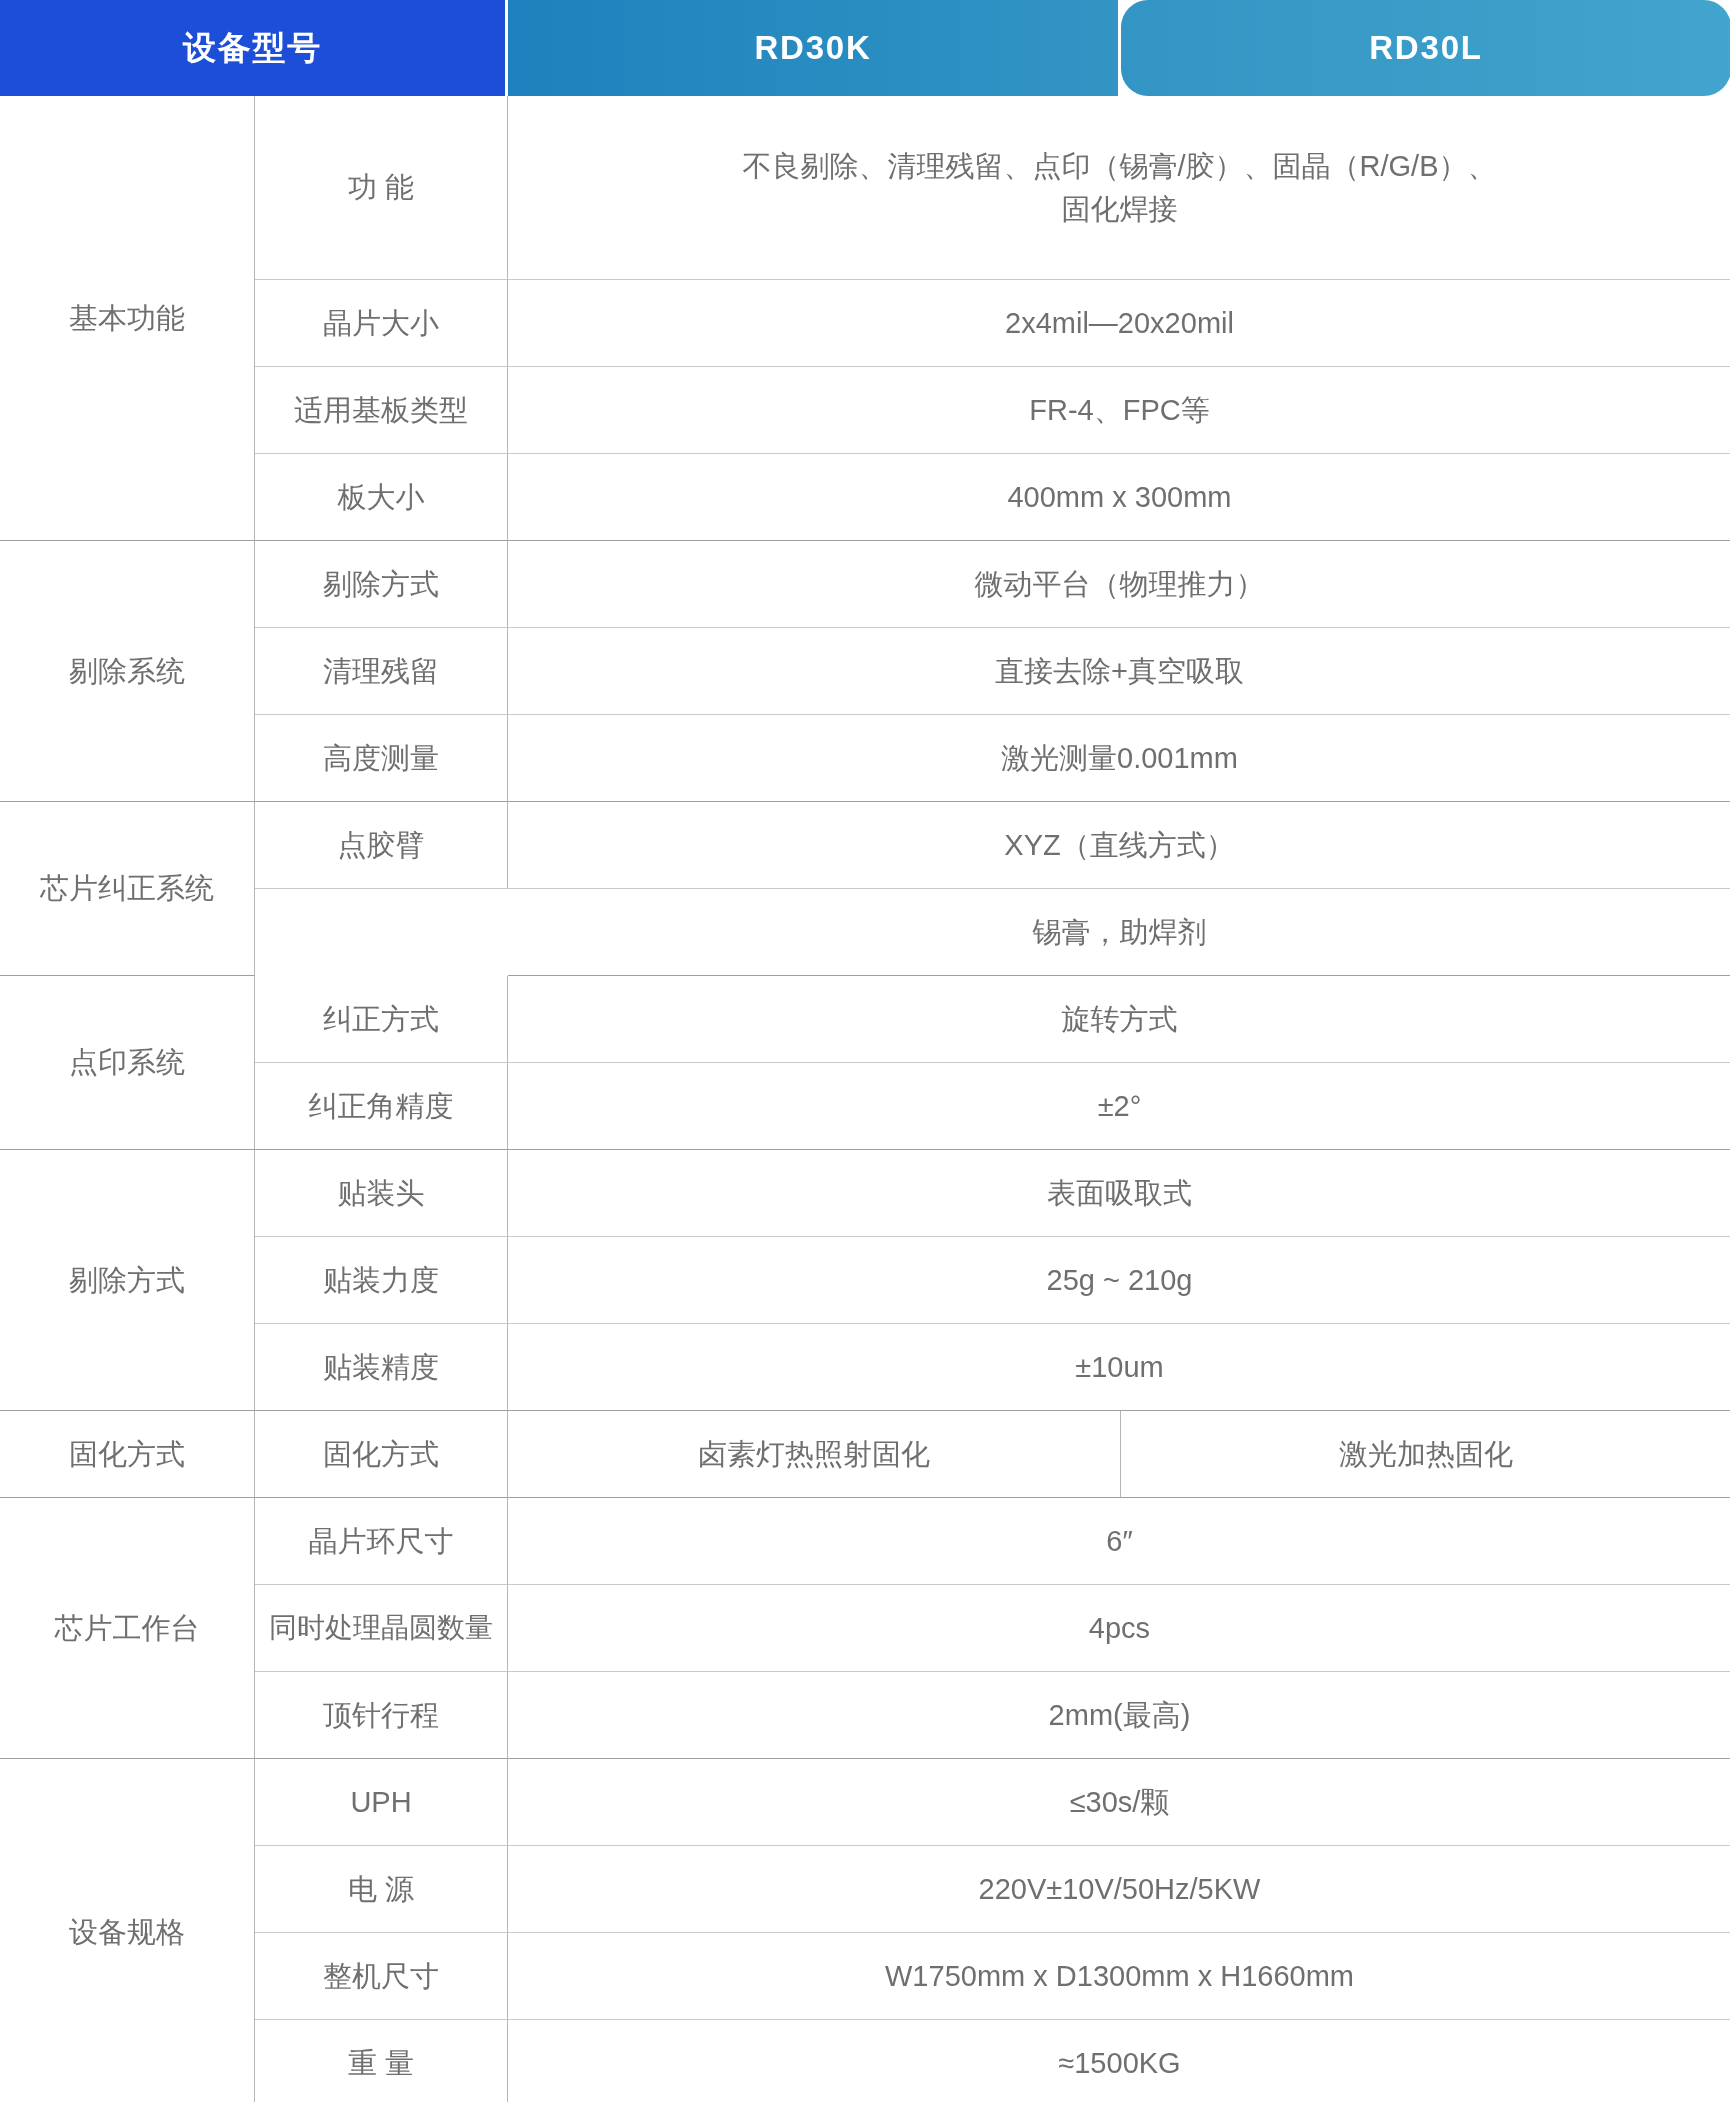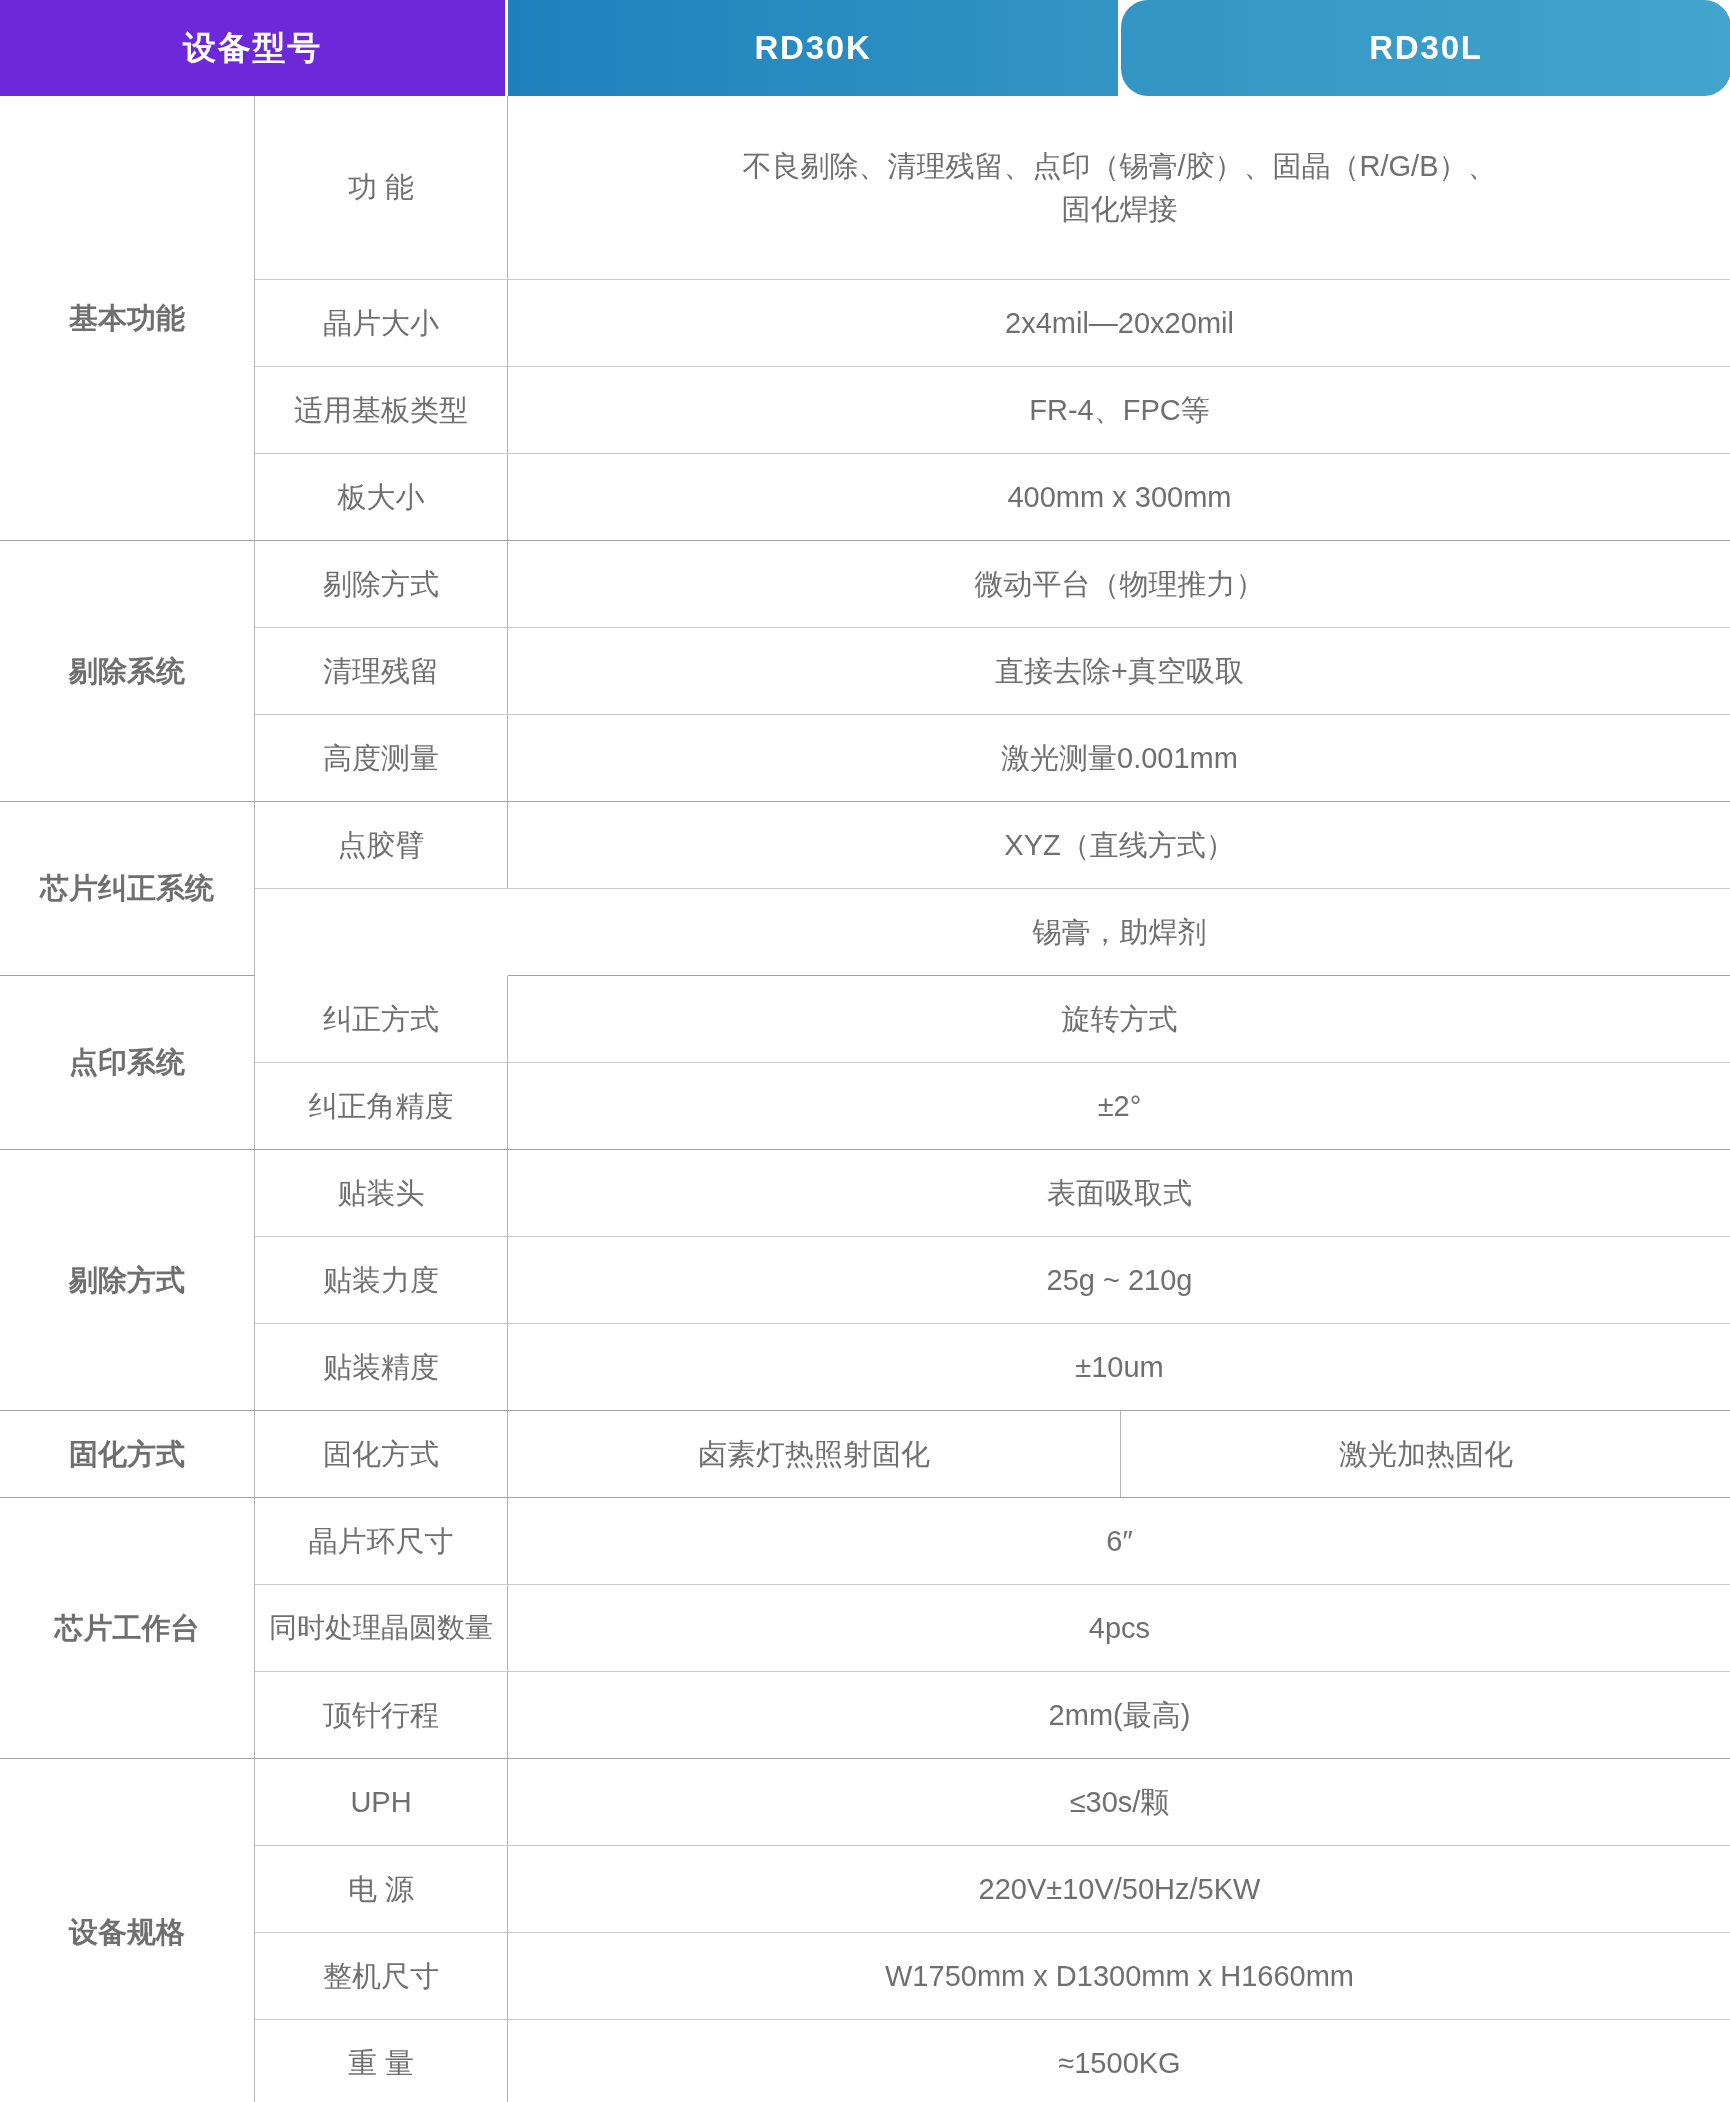--- a/index.html
+++ b/index.html
@@ -2,29 +2,29 @@
 <html style="font-size:14.7px"><head>
 <meta charset="utf-8">
 <style>
   html,body{margin:0;padding:0;background:#ffffff;}
   body{width:1730px;font-family:"Liberation Sans","DejaVu Sans",sans-serif;color:#6f6f6f;}
   .table{width:1730px;}
   
   .hdr{display:grid;grid-template-columns:508px 613px 610px;height:96px;}
   .hdr-cell{display:flex;align-items:center;justify-content:center;
             color:#ffffff;font-size:33px;font-weight:bold;letter-spacing:1.8px;box-sizing:border-box;}
-  .hdr-device{background:#6d28d9;border-right:3.7px solid #ffffff;}
+  .hdr-device{background:#1d4ed8;border-right:3.7px solid #ffffff;}
   .hdr-k{background:linear-gradient(90deg,#1e81bd,#3295c4);border-right:3.7px solid #ffffff;}
   .hdr-l{background:linear-gradient(90deg,#3295c4,#42a5cd);border-radius:27px;}
   
   .grid{display:grid;grid-template-columns:255px 253px 613px 610px;
         grid-template-rows:184px repeat(21,87px);}
   .cell{display:flex;align-items:center;justify-content:center;text-align:center;
         font-size:29px;box-sizing:border-box;background:#ffffff;line-height:1.45;}
-  .group{grid-column:1;border-right:1.8px solid #b5b5b5;font-weight:bold;}
+  .group{grid-column:1;border-right:1.8px solid #b5b5b5;}
   .param{grid-column:2;border-right:1.8px solid #b5b5b5;}
   .param-small{font-size:28px;}
   .value{grid-column:3 / span 2;}
   .value-k{grid-column:3;border-right:1.8px solid #b5b5b5;}
   .value-l{grid-column:4;}
   .b-light{border-bottom:1.8px solid #cacaca;}
   .b-dark{border-bottom:1.8px solid #9f9f9f;}
   .two-line{flex-direction:column;}
   .two-line span{display:block;}
 </style>

